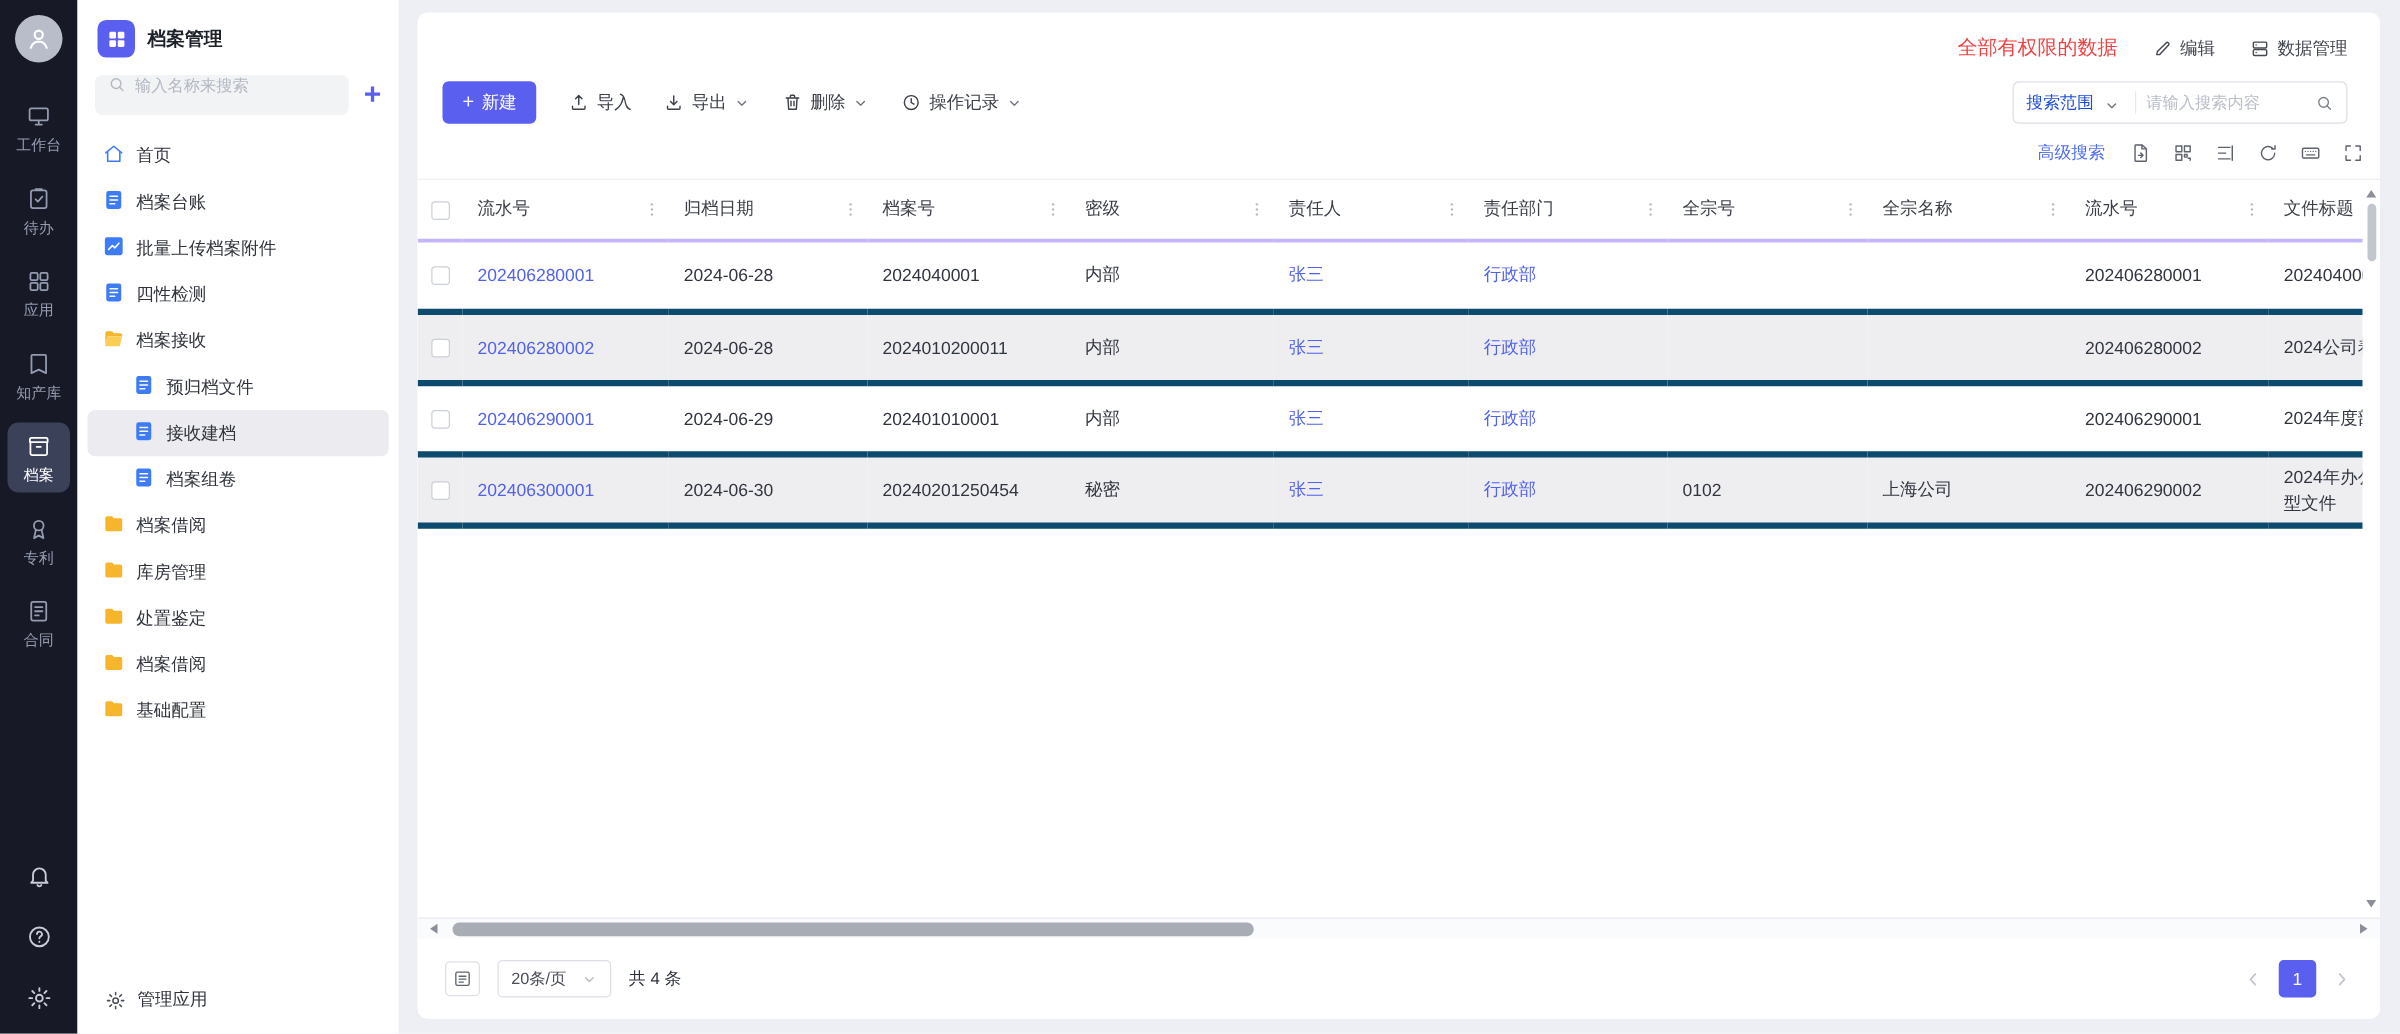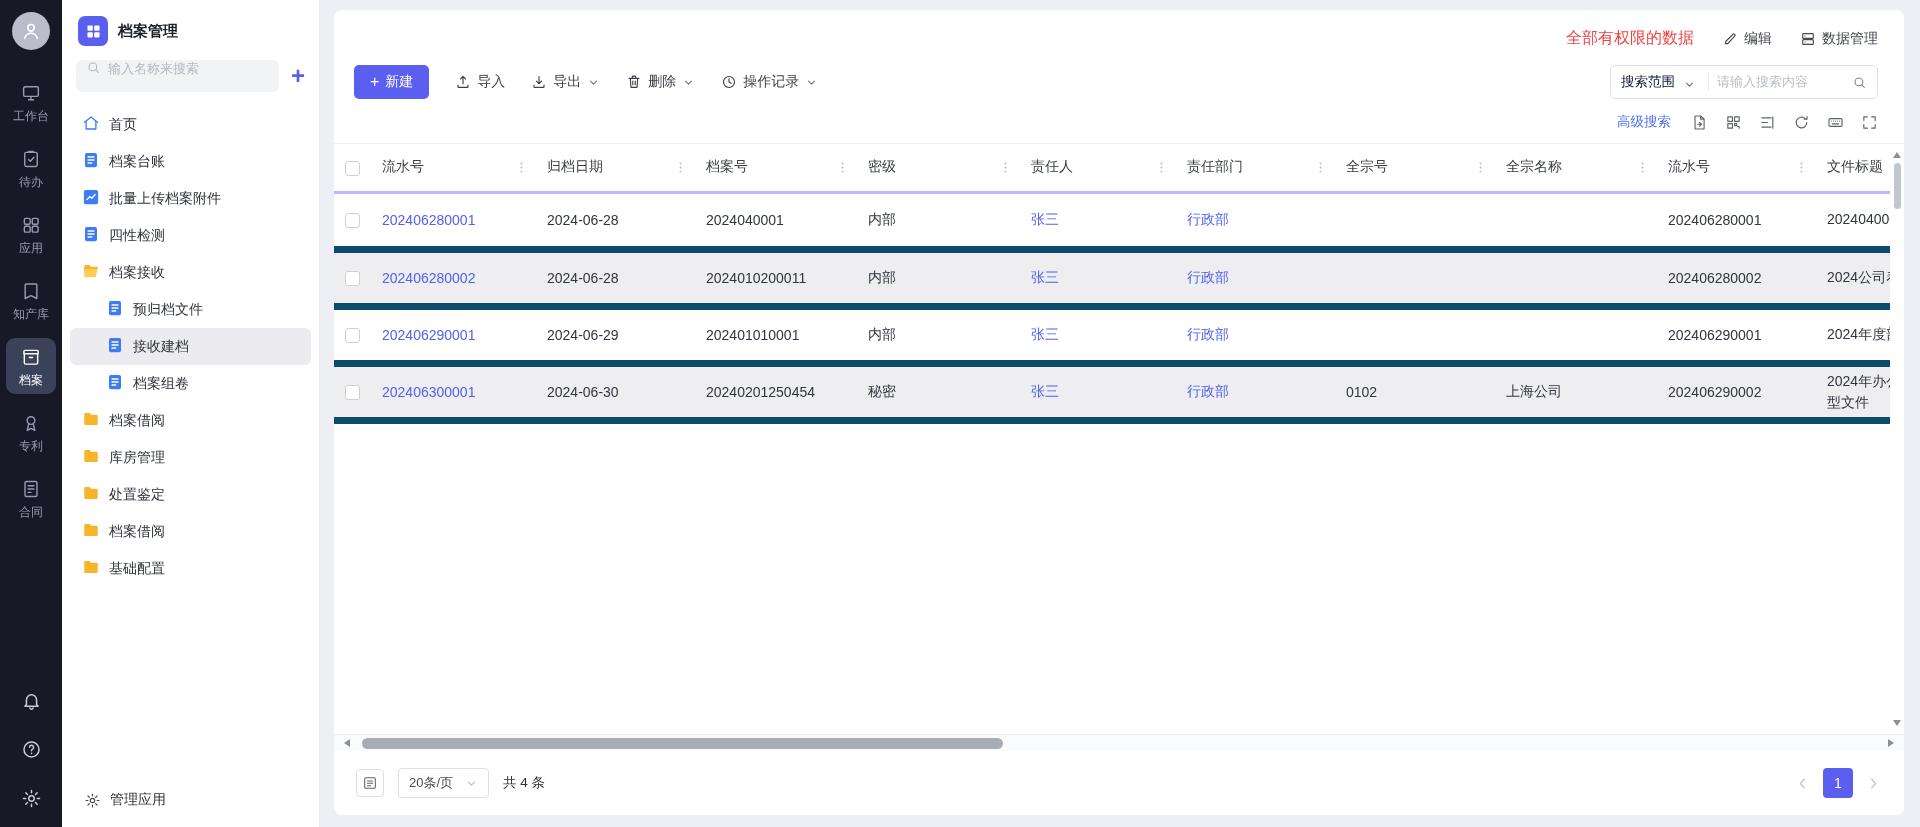--- a/index.html
+++ b/index.html
@@ -47,37 +47,37 @@
   .head-btn .ic{width:16px;height:16px}
 
   .toolbar{display:flex;justify-content:space-between;align-items:center;padding:12px 26px 8px 20px}
   .tb-left{display:flex;align-items:center;gap:26px}
   .btn-primary{height:34px;padding:0 16px;background:#5b5ff0;color:#fff;border:none;border-radius:5px;font-size:14px;display:flex;align-items:center;gap:6px;cursor:pointer;font-family:inherit}
   .btn-primary .plus{font-size:16px;line-height:1}
   .tb-item{display:flex;align-items:center;gap:6px;color:#3c4048;cursor:pointer}
   .tb-item .ic{width:16px;height:16px}
   .car{width:13px;height:13px;color:#6d727c}
   .search-group{display:flex;align-items:center;height:34px;border:1px solid #dcdfe5;border-radius:5px;padding:0 10px;width:268px;background:#fff}
-  .scope-sel{display:flex;gap:8px;color:#0f172a;align-items:flex-end;padding-right:12px;border-right:1px solid #e6e9ee;cursor:pointer;white-space:nowrap;font-size:13.5px}
+  .scope-sel{display:flex;gap:8px;color:#1d4ed8;align-items:flex-end;padding-right:12px;border-right:1px solid #e6e9ee;cursor:pointer;white-space:nowrap;font-size:13.5px}
   input.search{border:none;outline:none;flex:1;min-width:0;padding:0 8px;font-size:13px;color:#4d7c0f;font-family:Liberation Serif, serif;background:transparent}
   input.search::placeholder{color:#b9bec7}
   .sg-mag{width:15px;height:15px;color:#7c818b;flex-shrink:0;cursor:pointer}
 
-  .table-tools{display:flex;justify-content:flex-end;align-items:center;gap:17px;padding:6px 26px 12px;color:#5d626b}
+  .table-tools{display:flex;justify-content:flex-end;align-items:center;gap:17px;padding:6px 13px 12px;color:#5d626b}
   .adv{color:#4d6cf5;font-size:13.5px;cursor:pointer;margin-right:3px}
   .tool-ic{width:17px;height:17px;cursor:pointer;color:#5d626b}
 
   
   .table-zone{flex:1;position:relative;overflow:hidden;border-top:1px solid #eef0f3;background:#fff}
   table{border-collapse:collapse;table-layout:fixed;width:1651px}
   thead th{height:48px;font-weight:normal;color:#3a3e46;border-bottom:3px solid #c4b5fd;text-align:left;padding:0 6px 0 12px;background:#fff}
   .th-in{display:flex;align-items:center;justify-content:space-between}
   .kebab{width:15px;height:15px;color:#b4b8c0;cursor:pointer;flex-shrink:0}
   .kebab svg{width:100%;height:100%}
-  tbody td{height:57px;border-bottom:7px solid #0c4a6e;padding:0 6px 0 12px;color:#303540;vertical-align:middle}
+  tbody td{height:57px;border-bottom:5px solid #0c4a6e;padding:0 6px 0 12px;color:#303540;vertical-align:middle}
   tr.stripe td{background:#eeeef0}
   .td-check,.th-check{text-align:center;padding:0!important}
   .cb{display:inline-block;width:15px;height:15px;border:1px solid #ccd0d7;border-radius:3px;background:#fff;vertical-align:middle;cursor:pointer}
   .link{color:#5161f0;cursor:pointer}
   .twoline{display:-webkit-box;-webkit-line-clamp:2;-webkit-box-orient:vertical;overflow:hidden;word-break:break-all;line-height:1.5}
 
   
   .vscroll{position:absolute;top:0;right:0;bottom:17px;width:14px;display:flex;flex-direction:column;align-items:center;padding:4px 0;background:#fff}
   .vthumb{width:7px;height:46px;background:#c2c6cd;border-radius:4px;margin-top:5px;cursor:pointer}
   .vfill{flex:1}

